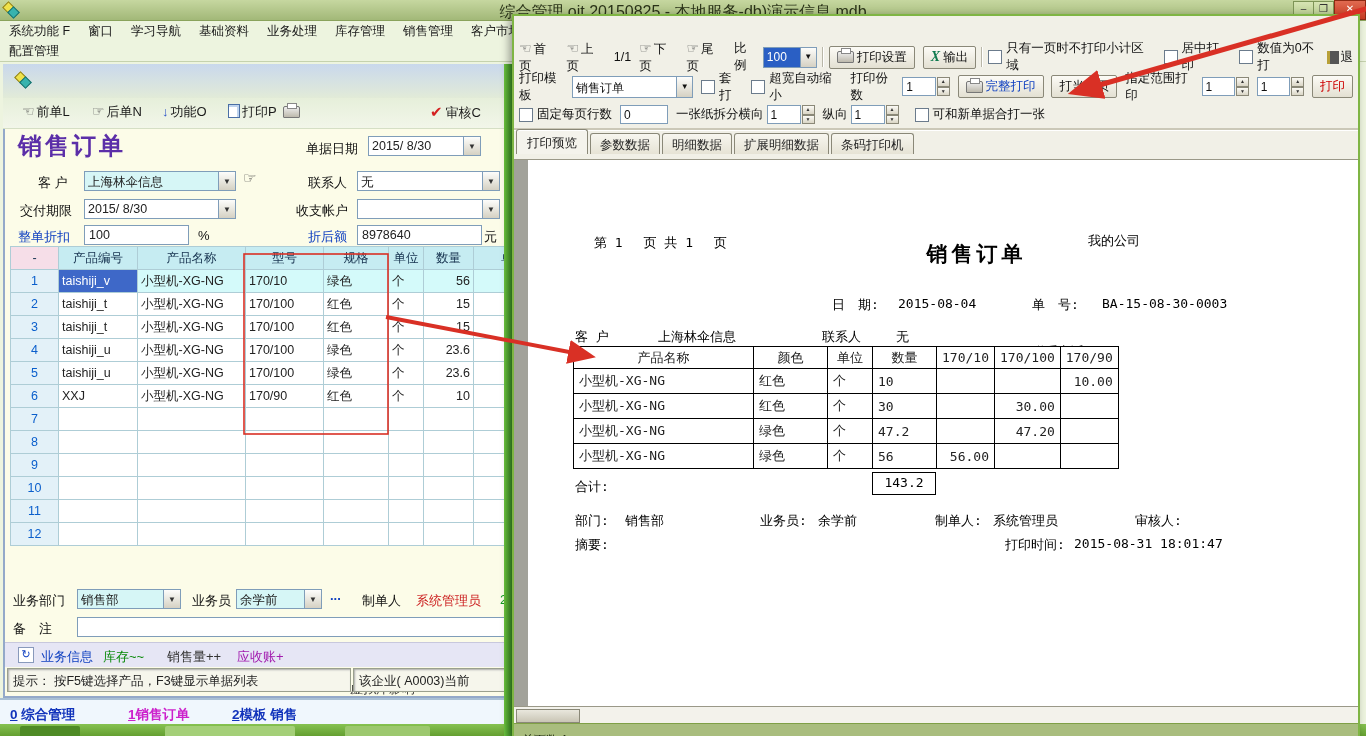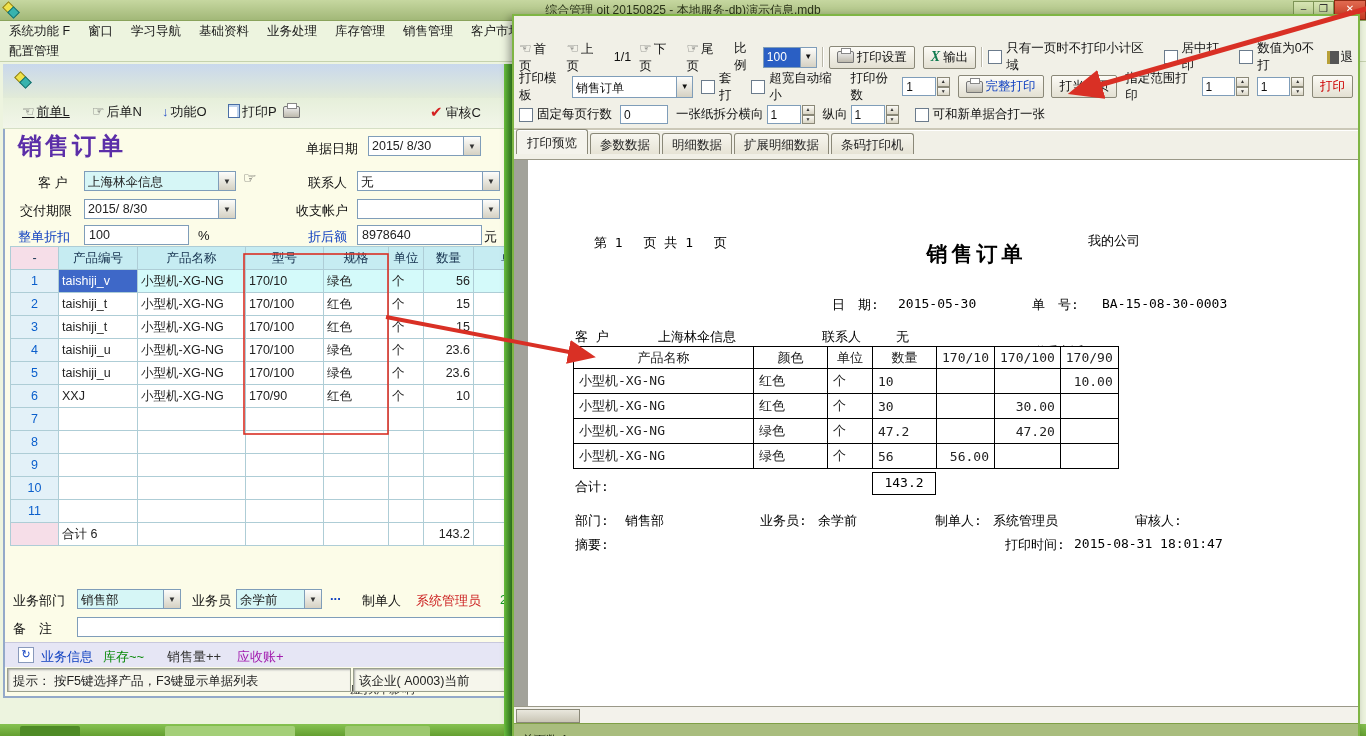--- a/index.html
+++ b/index.html
@@ -4,21 +4,21 @@
 <style>
   html,body{margin:0;padding:0;}
   body{width:1366px;height:736px;position:relative;overflow:hidden;
        font-family:"Liberation Sans","DejaVu Sans",sans-serif;font-size:12px;color:#222;background:#fff;}
   .abs{position:absolute;}
   .nw{white-space:nowrap;}
   
   #mainwin{left:0;top:0;width:1366px;height:736px;background:#EDF4DF;}
   .m-titlebar{left:0;top:0;width:1366px;height:20px;background:linear-gradient(#C6D7A0,#A2B878);
               border-bottom:1px solid #8AA35C;}
-  .m-title{left:0;top:2px;width:1366px;text-align:center;font-size:12px;color:#2A3318;}
+  .m-title{left:0;top:2px;width:1366px;text-align:center;font-size:16px;color:#2A3318;}
   .diamond-ico{width:16px;height:16px;display:inline-block;position:relative;}
   .diamond-ico i{position:absolute;width:7px;height:7px;transform:rotate(45deg);display:block;}
   .diamond-ico i.d1{left:1px;top:1px;background:#EFE24A;border:1px solid #8A7B1C;}
   .diamond-ico i.d2{left:6px;top:6px;background:#37B3AE;border:1px solid #1A6E6A;}
   .winbtn{width:19px;height:15px;border:1px solid #7D9456;background:linear-gradient(#D7E5B4,#B4C98B);
           text-align:center;line-height:13px;font-size:10px;color:#333;}
   .winbtn.close{width:30px;background:linear-gradient(#E06A50,#C83A22);color:#fff;border-color:#8E2913;height:18px;line-height:16px;}
   .menubar{left:0;top:21px;width:1366px;height:40px;background:#EDF4DF;border-bottom:1px solid #C5D2AE;}
   .menurow{display:flex;height:20px;align-items:center;}
   .mi{padding:0 9px;font-size:12.5px;color:#1A1A1A;}
@@ -140,21 +140,21 @@
     <div class="menurow">
       <span class="mi">配置管理</span>
     </div>
   </div>
 
   <div class="abs childwin"></div>
   <div class="abs child-top">
     <span class="abs" style="left:12px;top:8px;"><span class="diamond-ico"><i class="d1"></i><i class="d2"></i></span></span>
   </div>
   <div class="abs child-tb"></div>
-  <span class="abs tbitem" style="left:22px;top:103px;text-decoration:underline;"><span class="hand">☜</span><span>前单L</span></span>
+  <span class="abs tbitem" style="left:22px;top:103px;"><span class="hand">☜</span><span>前单L</span></span>
   <span class="abs tbitem" style="left:92px;top:103px;"><span class="hand">☞</span><span>后单N</span></span>
   <span class="abs tbitem" style="left:162px;top:103px;"><span style="color:#2A52C8;font-weight:bold;margin-right:2px;">↓</span><span>功能O</span></span>
   <span class="abs tbitem" style="left:228px;top:103px;"><span class="docico"></span><span>打印P</span></span>
   <span class="abs tbitem" style="left:283px;top:105px;"><span class="prt"></span></span>
   <span class="abs tbitem" style="left:430px;top:103px;"><span class="check">✔</span><span>审核C</span></span>
 
   <div class="abs form-title nw">销售订单</div>
   <span class="flabel" style="left:306px;top:140px;">单据日期</span>
   <div class="combo" style="left:368px;top:136px;width:113px;">
       <span class="v">2015/ 8/30</span>
@@ -318,29 +318,29 @@
             <td class="rn">11</td>
             <td></td>
             <td></td>
             <td class="green"></td>
             <td class="green"></td>
             <td></td>
             <td></td>
             <td></td>
           </tr>
     <tr>
-      <td class="pink"></td>
-      <td>合计 6</td>
-      <td></td>
-      <td class="green"></td>
-      <td class="green"></td>
-      <td></td>
-      <td class="num">143.2</td>
-      <td></td>
-    </tr>
+            <td class="rn">12</td>
+            <td></td>
+            <td></td>
+            <td class="green"></td>
+            <td class="green"></td>
+            <td></td>
+            <td></td>
+            <td></td>
+          </tr>
   </tbody>
       </table>
   </div>
 
   <span class="flabel" style="left:13px;top:592px;">业务部门</span>
   <div class="combo cyan" style="left:77px;top:589px;width:104px;">
       <span class="v">销售部</span>
       <span class="a">▼</span>
     </div>
   <span class="flabel" style="left:192px;top:592px;">业务员</span>
@@ -361,20 +361,25 @@
     <span class="abs nw" style="left:36px;top:5px;color:#1040C0;font-size:13px;">业务信息</span>
     <span class="abs nw" style="left:98px;top:5px;color:#0A8A0A;font-size:13px;">库存~~</span>
     <span class="abs nw" style="left:162px;top:5px;color:#333;font-size:13px;">销售量++</span>
     <span class="abs nw" style="left:232px;top:5px;color:#a21caf;font-size:13px;">应收账+</span>
     <span class="abs nw" style="left:345px;top:5px;color:#333;font-size:13px;margin-top:32px;">虚拟库影响</span>
   </div>
 
   <div class="sunk" style="left:7px;top:668px;width:344px;">提示： 按F5键选择产品，F3键显示单据列表</div>
   <div class="sunk" style="left:353px;top:668px;width:154px;">该企业( A0003)当前</div>
 
+  <div class="abs tabsrow">
+    <span class="btab" style="left:10px;color:#1133BB;"><span class="tn">0</span><span> 综合管理</span></span>
+    <span class="btab" style="left:128px;color:#CC22CC;"><span class="tn">1</span><span>销售订单</span></span>
+    <span class="btab" style="left:232px;color:#1133BB;"><span class="tn">2</span><span>模板 销售</span></span>
+  </div>
 
   <div class="abs taskbar">
     <span class="tkico" style="left:20px;width:60px;background:#4E8A26;"></span>
     <span class="tkico" style="left:165px;width:130px;background:#A4CF78;"></span>
     <span class="tkico" style="left:345px;width:85px;background:#9CC86E;"></span>
     <span class="tkico" style="left:530px;width:85px;background:#9CC86E;"></span>
     <span class="tkico" style="left:715px;width:85px;background:#B05A2A;"></span>
     <span class="tkico" style="left:900px;width:85px;background:#D9E8C4;"></span>
   </div>
 </div>
@@ -506,21 +511,21 @@
   </div>
 
   <div class="abs pcontent">
     <div class="abs pgray"></div>
 
     <span class="rpt" style="left:80px;top:74px;">第 1　 页 共  1　 页</span>
     <span class="rpt" style="left:370px;top:80px;width:185px;text-align:center;font-size:21px;font-weight:bold;letter-spacing:4px;">销售订单</span>
     <span class="rpt" style="left:574px;top:72px;">我的公司</span>
 
     <span class="rpt" style="left:318px;top:136px;">日　期:</span>
-    <span class="rpt" style="left:384px;top:136px;">2015-05-30</span>
+    <span class="rpt" style="left:384px;top:136px;">2015-08-04</span>
     <span class="rpt" style="left:518px;top:136px;">单　号:</span>
     <span class="rpt" style="left:588px;top:136px;">BA-15-08-30-0003</span>
 
     <span class="rpt" style="left:61px;top:168px;">客 户</span>
     <span class="rpt" style="left:144px;top:168px;">上海林伞信息</span>
     <span class="rpt" style="left:308px;top:168px;">联系人</span>
     <span class="rpt" style="left:382px;top:168px;">无</span>
     <span class="rpt" style="left:518px;top:183px;">联系电话</span>
 
     <table class="rt abs" style="left:59px;top:186px;">

